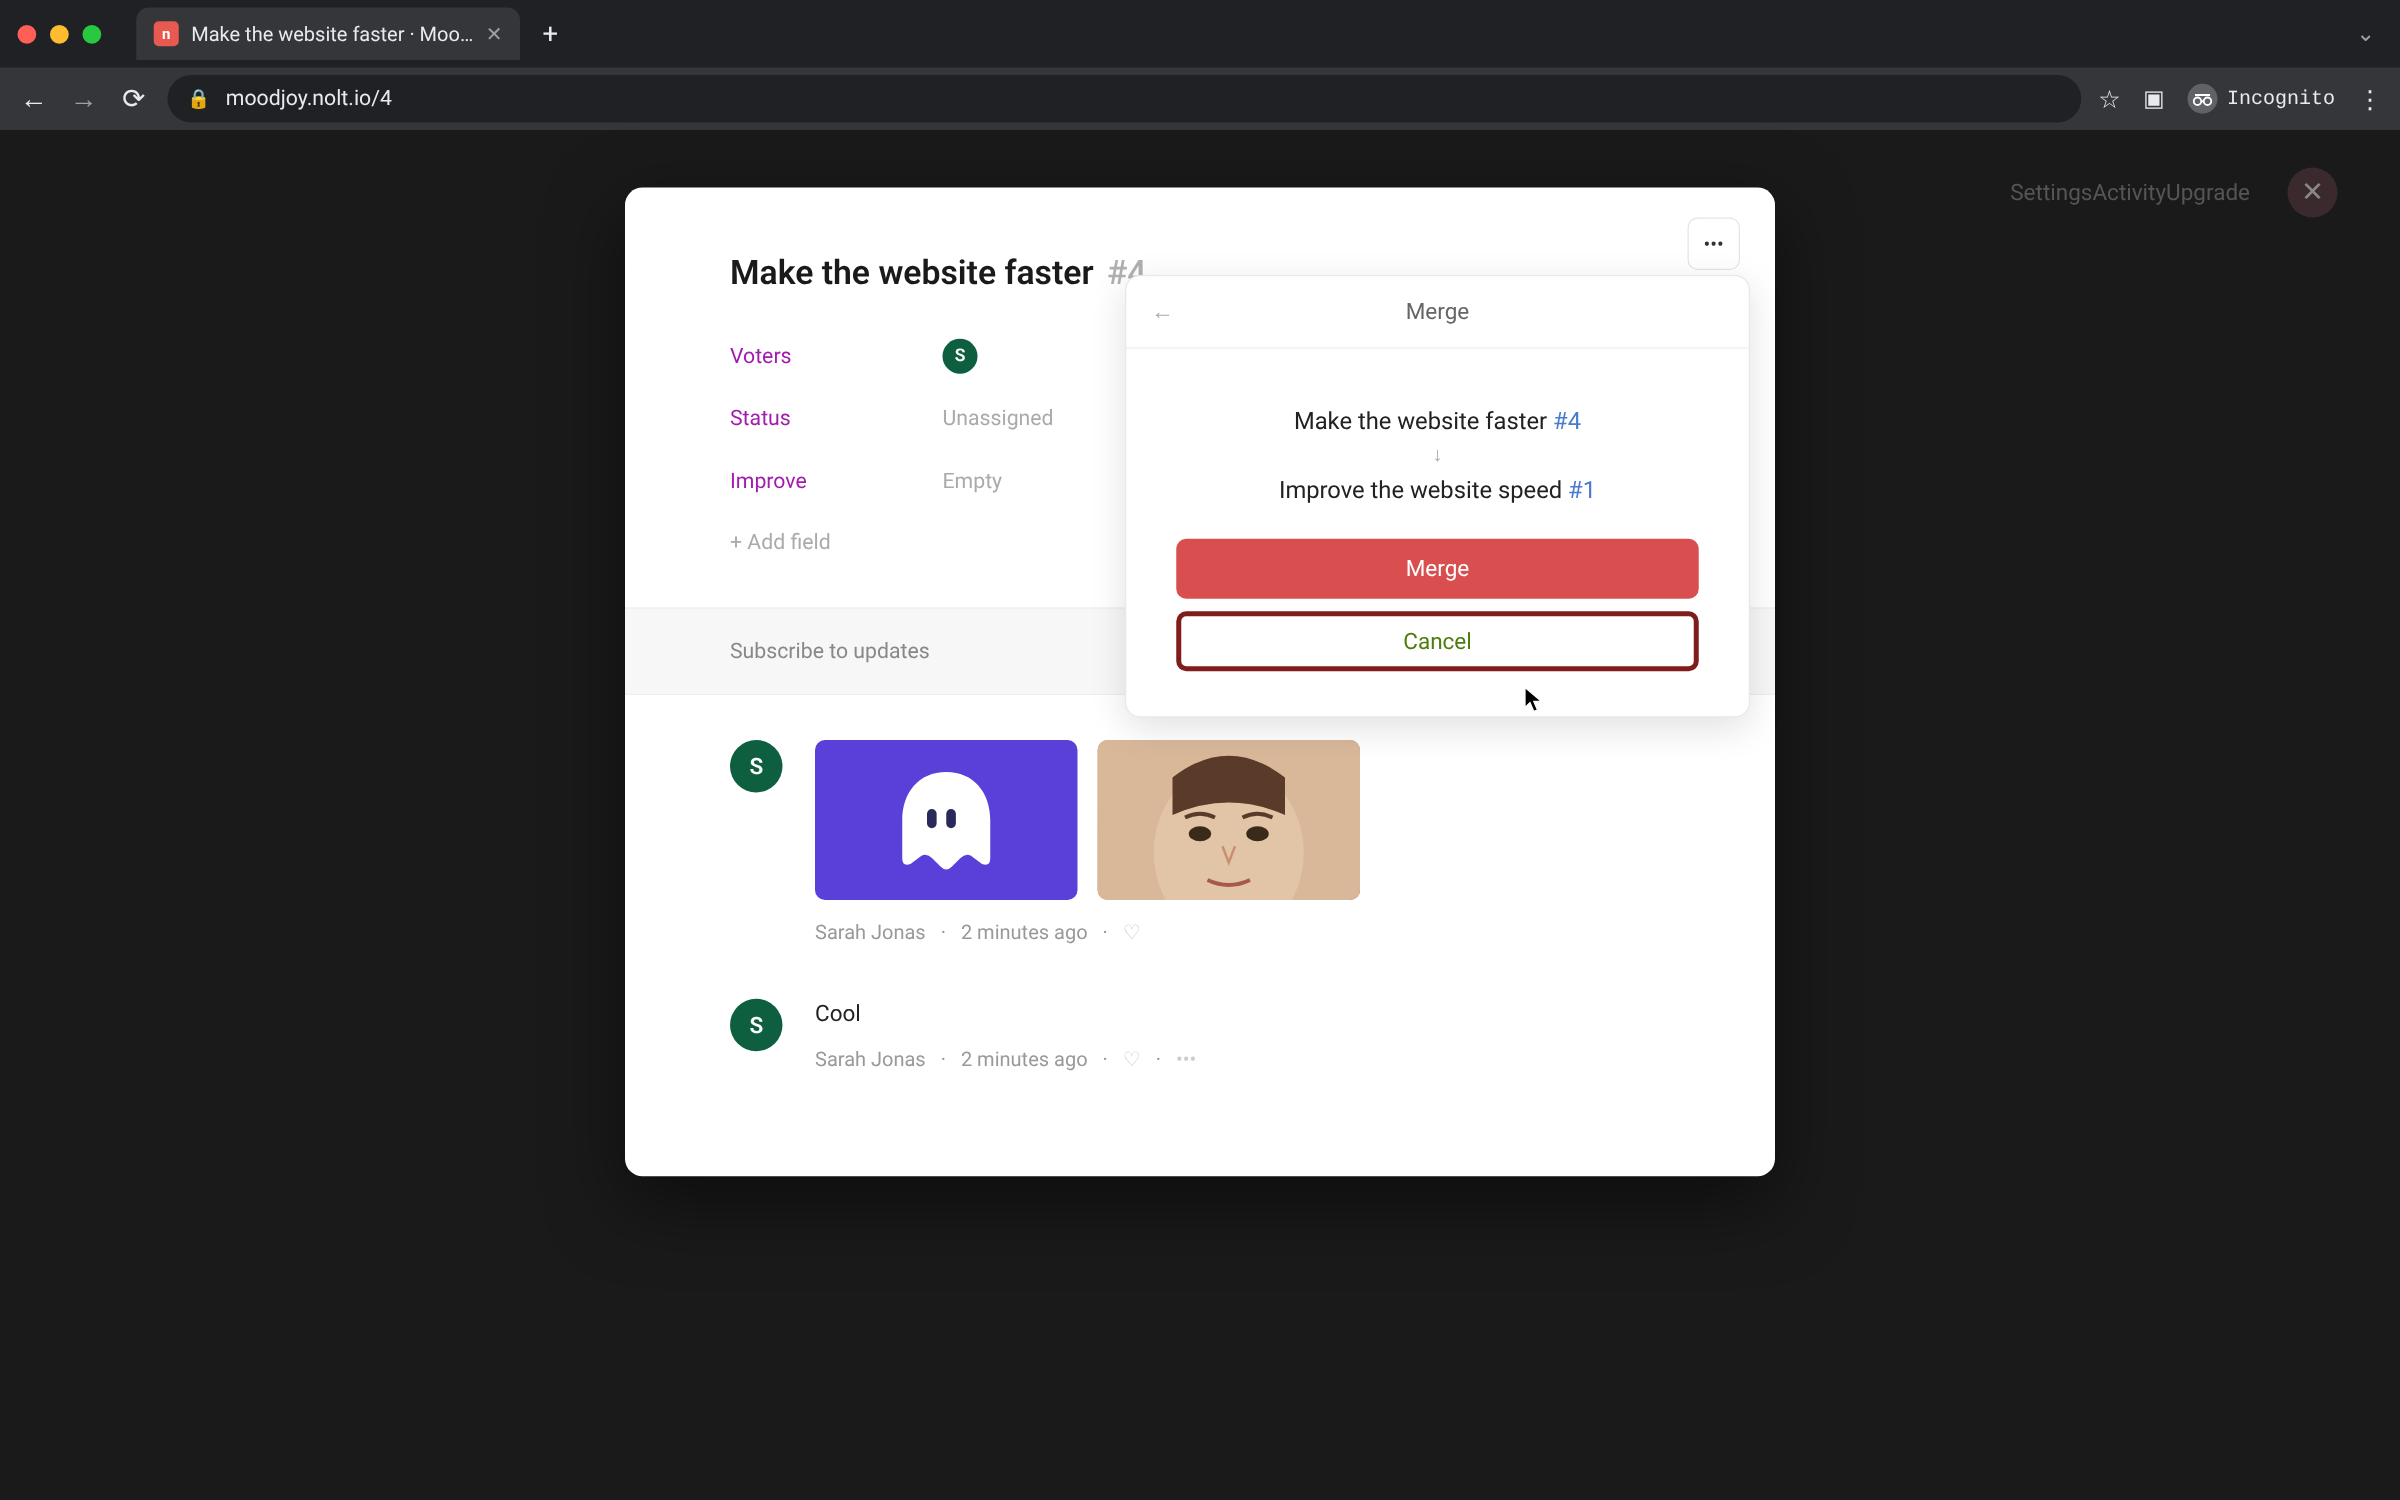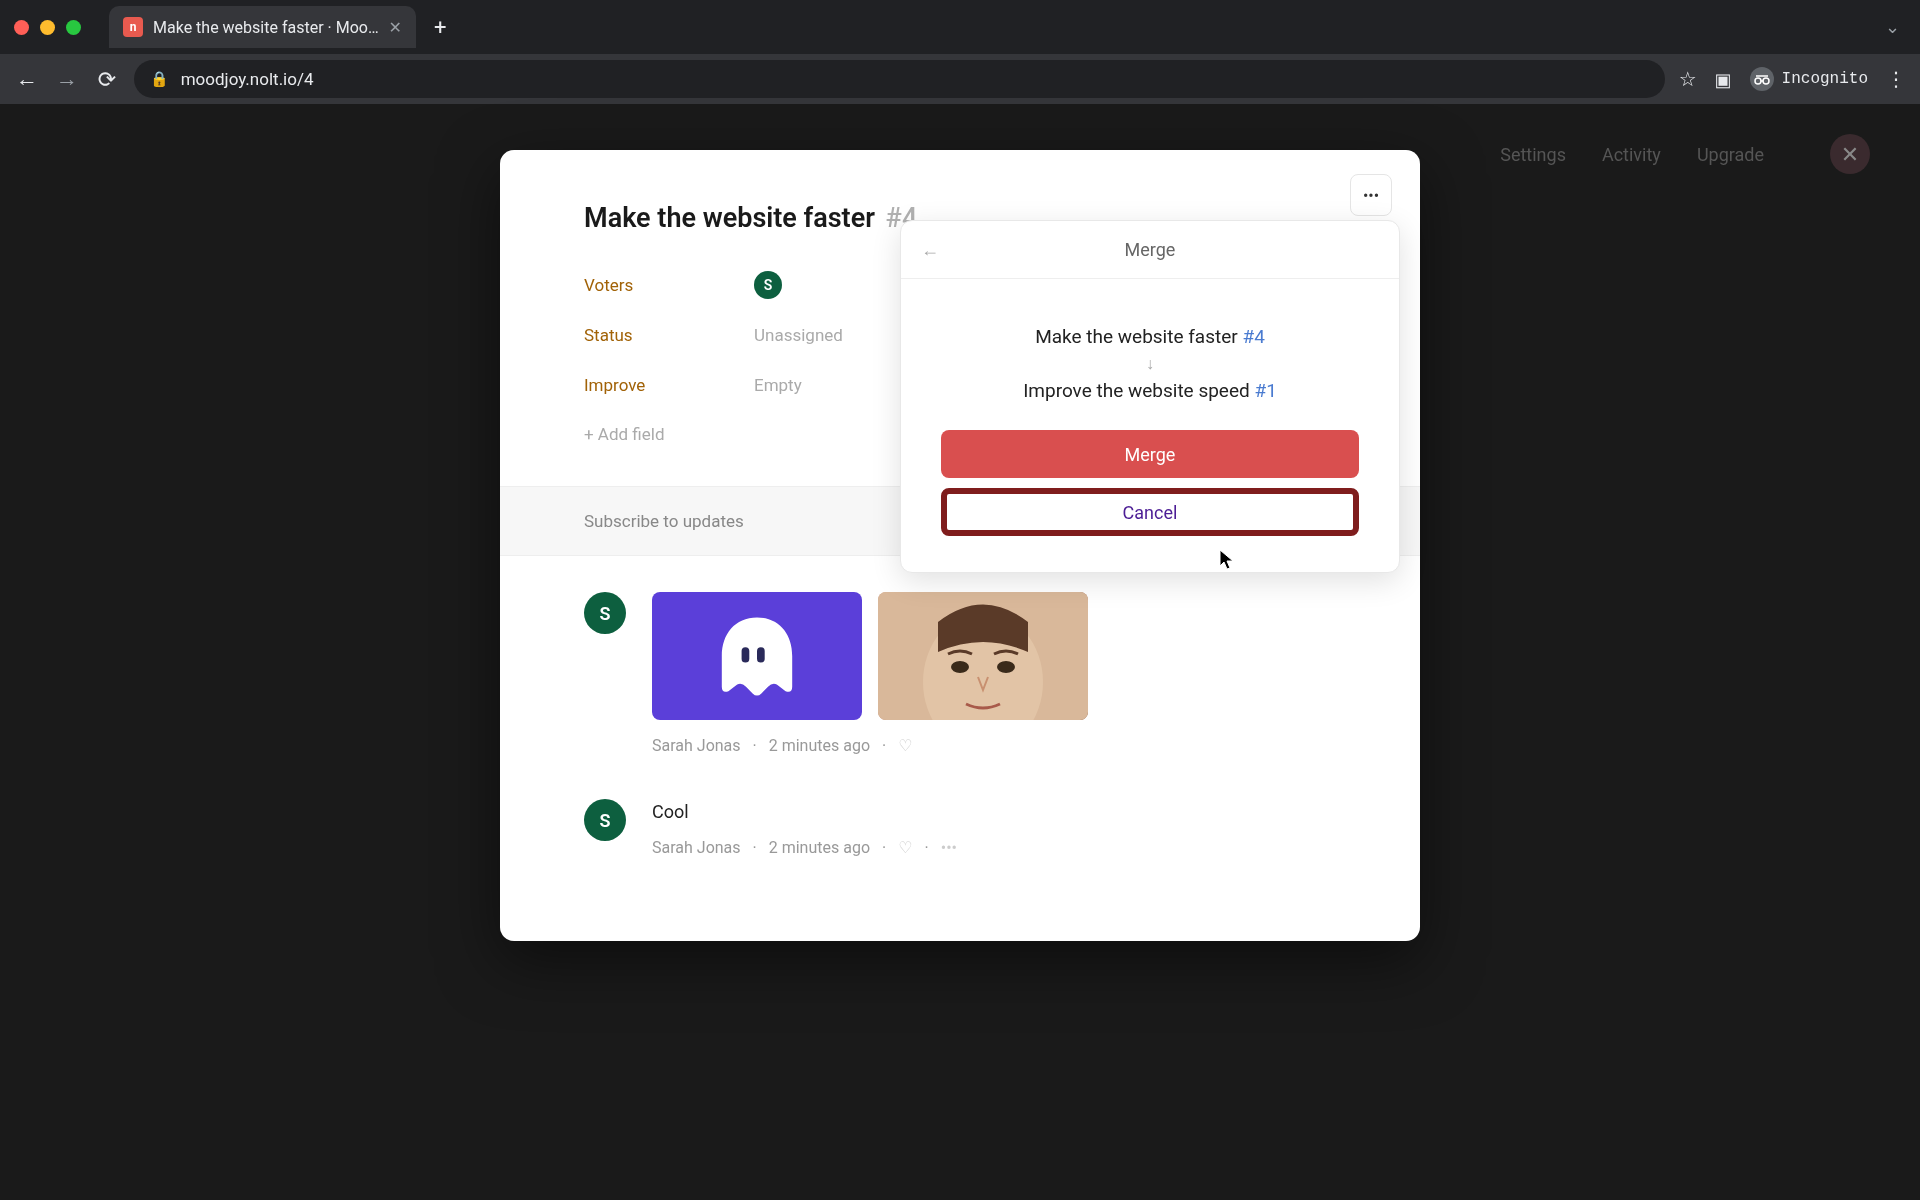--- a/index.html
+++ b/index.html
@@ -87,21 +87,20 @@
   .app-bg {
     position:absolute;
     top:104px; left:0; right:0; bottom:0;
     background:#1a1a1a;
   }
   .app-bg-header {
     position:absolute;
     top:30px; right:50px;
     display:flex;
     align-items:center;
-    gap:36px;
     color:#555;
     font-size:18px;
   }
   .app-bg-header span { cursor:pointer; }
   .app-close-x {
     width:40px; height:40px; border-radius:50%;
     background:#3a2a2e;
     display:flex; align-items:center; justify-content:center;
     color:#888; font-size:22px;
     cursor:pointer;
@@ -137,21 +136,21 @@
   .card-header {
     padding: 22px 84px 0 84px;
   }
   .card-title-row { font-size:27px; font-weight:600; color:#1a1a1a; }
   .card-title-row .num { color:#b0b0b0; font-weight:500; margin-left:4px;}
 
   .meta {
     padding: 26px 84px 0 84px;
   }
   .meta-row { display:flex; align-items:center; height:50px; font-size:17px;}
-  .meta-label { width:170px; color:#a16207; }
+  .meta-label { width:170px; color:#a21caf; }
   .meta-val { color:#aaa; }
   .voter-badge {
     width:28px; height:28px; border-radius:50%;
     background:#0d5f3f;
     color:#fff; font-size:14px; font-weight:600;
     display:flex;align-items:center;justify-content:center;
   }
   .add-field { color:#aaa; font-size:17px; padding:14px 0; cursor:pointer;}
 
   .subscribe-bar {
@@ -223,21 +222,21 @@
   .mp-body { padding: 40px 40px 36px 40px; text-align:center;}
   .mp-line { font-size:19px; color:#222; margin:6px 0;}
   .mp-line .ref { color:#4a7bd0; }
   .mp-arrow-down { color:#aaa; margin:6px 0; font-size:16px;}
   .mp-btns { margin-top:28px; display:flex; flex-direction:column; gap:10px;}
   .mp-btn {
     height:48px; border-radius:8px; font-size:18px;
     display:flex;align-items:center;justify-content:center; cursor:pointer;
   }
   .mp-btn.primary { background:#d94f4f; color:#fff; }
-  .mp-btn.secondary { background:#fff; border:6px solid #7f1d1d; color:#4c1d95;}
+  .mp-btn.secondary { background:#fff; border:4px solid #7f1d1d; color:#4d7c0f;}
 
   
   .ghost-svg { width:110px; height:110px; }
 
   
   .cursor {
     position:absolute;
     top:328px; left:318px;
     width:16px; height:22px;
     z-index:20;

